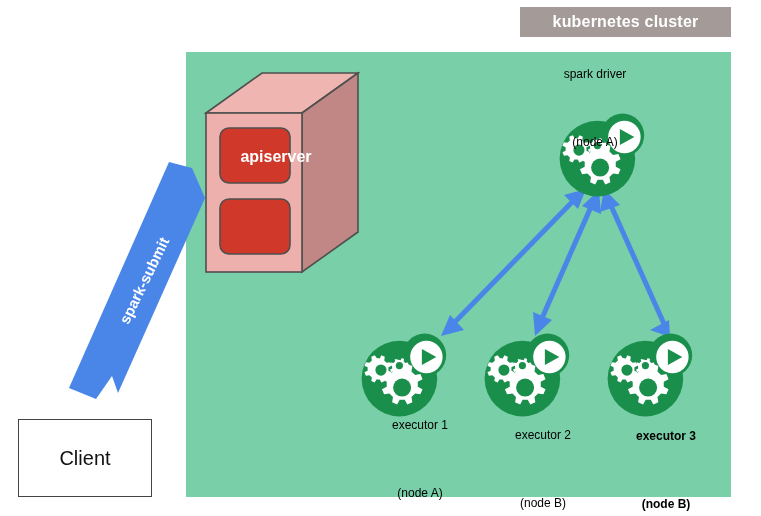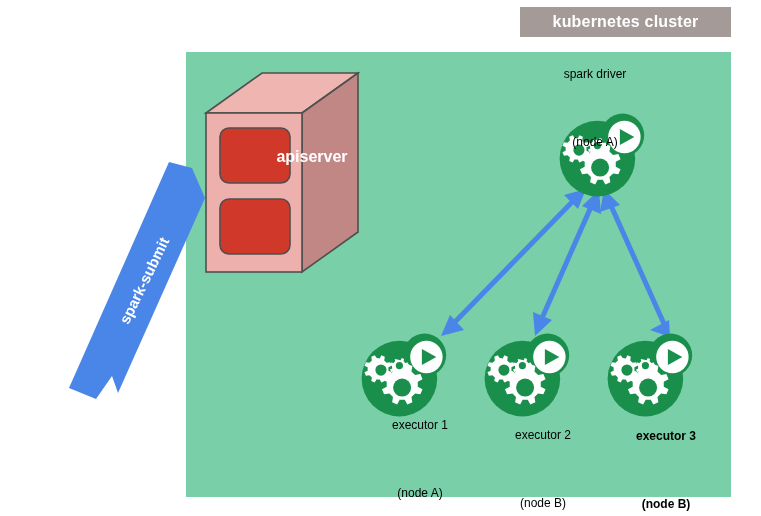--- a/index.html
+++ b/index.html
@@ -100,21 +100,21 @@
 
   
   .cube-text {
     position: absolute;
     font-size: 16px;
     font-weight: bold;
     color: #ffffff;
     white-space: nowrap;
     text-align: center;
   }
-  .cube-text-api   { left: 221px; top: 148px; width: 110px; padding-left: 36px; }
+  .cube-text-api   { left: 221px; top: 148px; width: 110px; }
   .cube-text-sched { left: 221px; top: 220px; width: 110px; }
 
   
   .submit-text {
     position: absolute;
     left: 74px;
     top: 272px;
     width: 140px;
     transform: rotate(-64deg);
     transform-origin: center center;
@@ -129,20 +129,23 @@
 <body>
 
 <div class="stage">
 
   <div class="cluster-badge">
     <span>kubernetes cluster</span>
   </div>
 
   <div class="cluster-panel"></div>
 
+  <div class="client-box">
+    <span>Client</span>
+  </div>
 
   <svg class="vector-layer" viewBox="0 0 761 516">
     <defs>
 
       <symbol id="gears-play" viewBox="0 0 100 100">
 
         <circle cx="46" cy="54" r="42" fill="#1a8f4c"></circle>
         <circle cx="74" cy="28" r="24" fill="#1a8f4c"></circle>
 
         <g fill="#ffffff">

